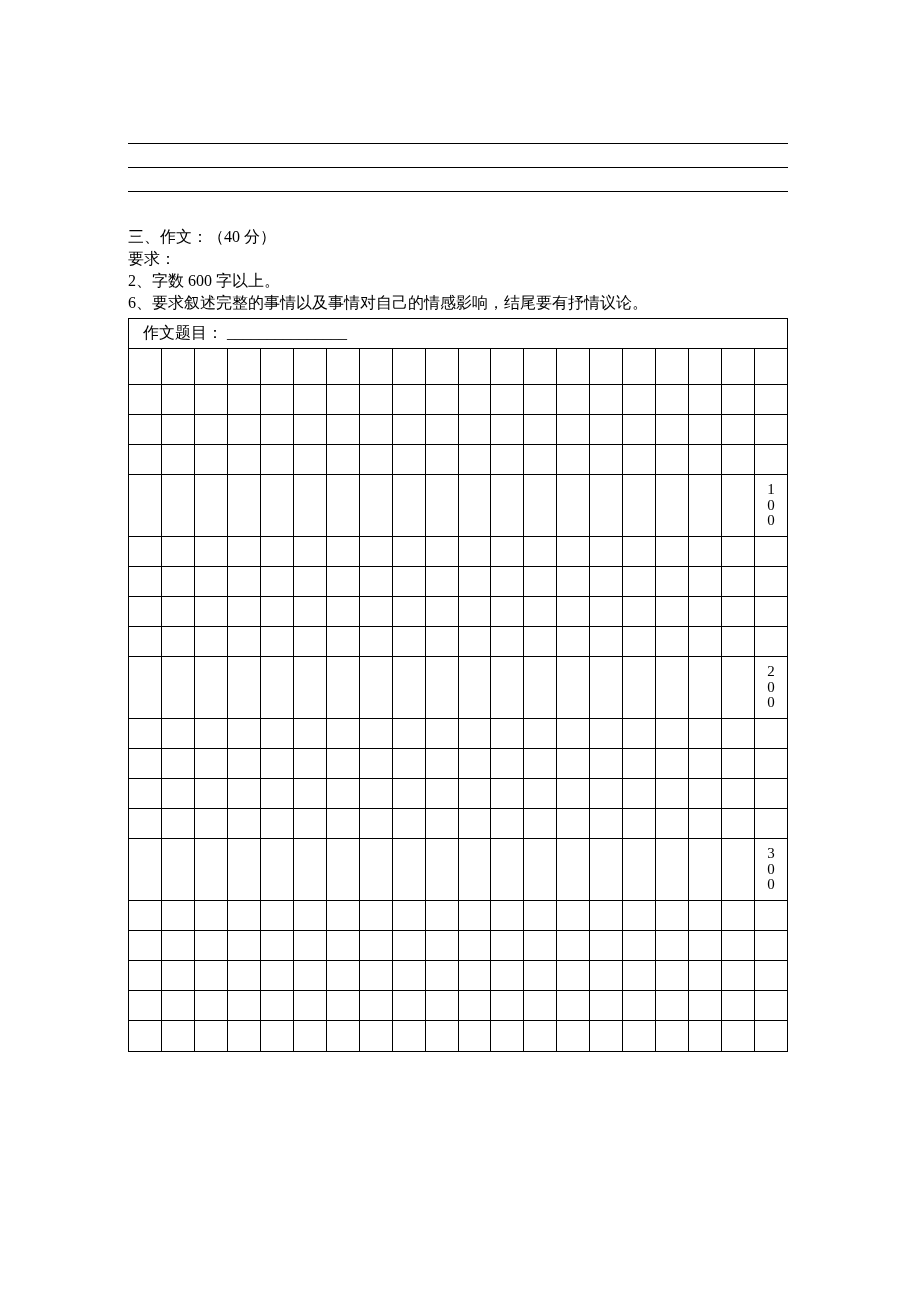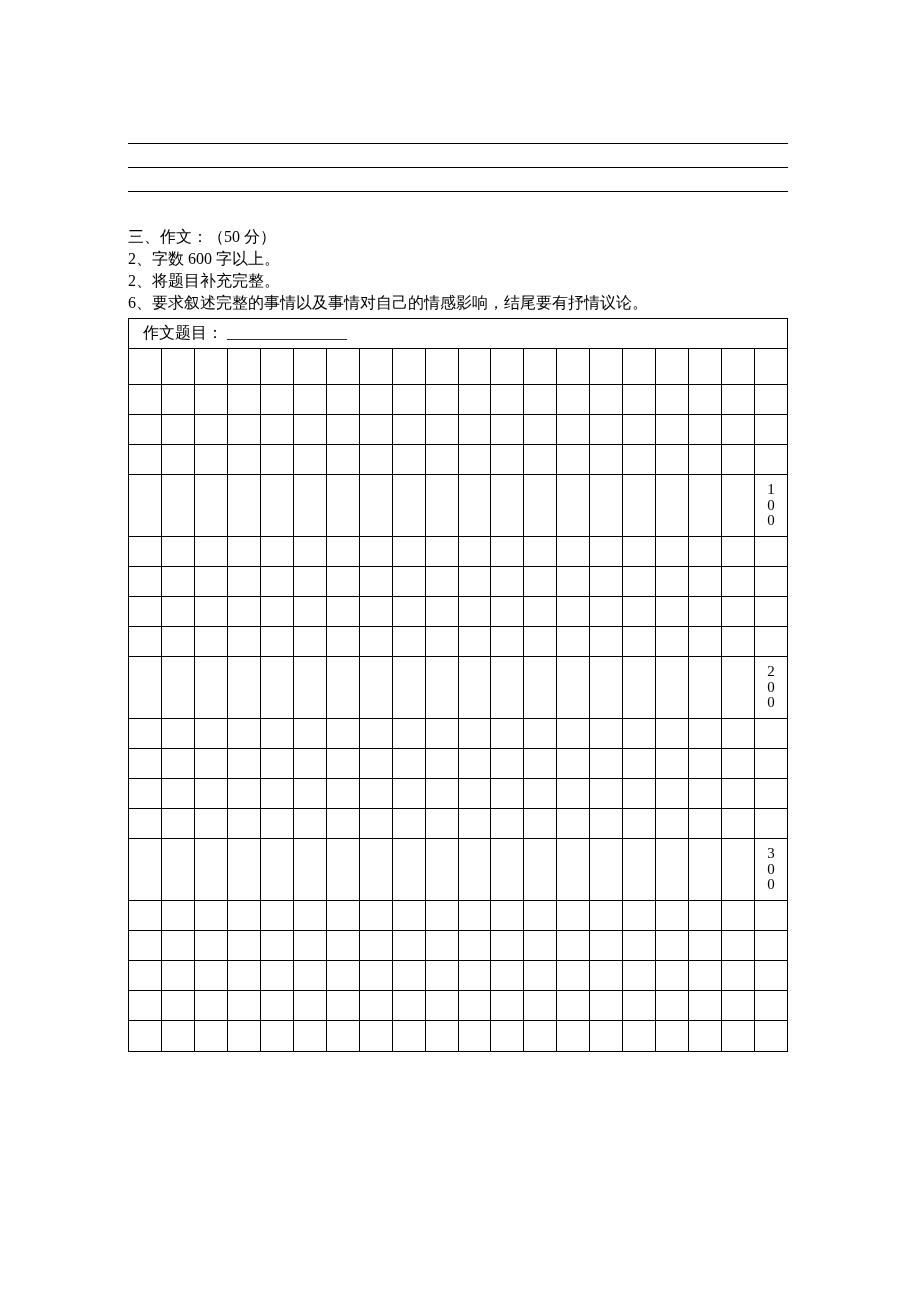--- a/index.html
+++ b/index.html
@@ -63,23 +63,23 @@
 </head>
 <body>
 
 <div class="blank-lines">
   <div class="blank-line"></div>
   <div class="blank-line"></div>
   <div class="blank-line"></div>
 </div>
 
 <div class="instructions">
-  <p>三、作文：（50 分）</p>
+  <p>三、作文：（40 分）</p>
+  <p>要求：</p>
   <p>2、字数 600 字以上。</p>
-  <p>2、将题目补充完整。</p>
   <p>6、要求叙述完整的事情以及事情对自己的情感影响，结尾要有抒情议论。</p>
 </div>
 
 <div class="grid-area">
   <div class="title-row">
     <span>作文题目：</span>
     <span>_______________</span>
   </div>
 
 <div class="grid-row tall">

